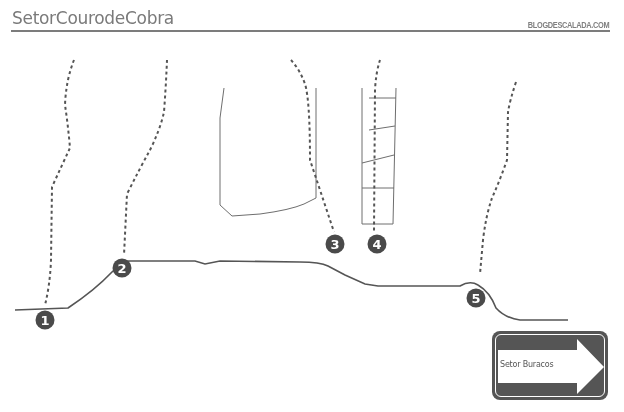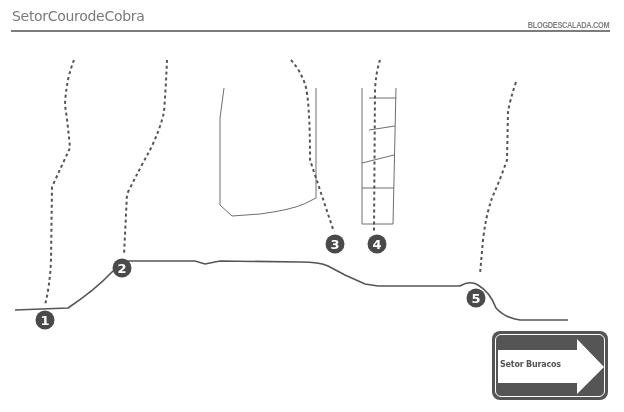--- a/index.html
+++ b/index.html
@@ -1,25 +1,25 @@
 <!DOCTYPE html>
 <html><head>
   <meta charset="utf-8">
   <style>
     html, body { margin: 0; padding: 0; background: #ffffff; }
     body { width: 624px; height: 412px; position: relative; overflow: hidden; font-family: "Liberation Sans", sans-serif; }
     .header { position: absolute; left: 0; top: 0; width: 624px; height: 40px; }
-    .title { position: absolute; left: 12px; top: 8px; font-family: "DejaVu Sans", sans-serif; font-size: 14px; color: #7a7a7a; letter-spacing: -0.3px; }
+    .title { position: absolute; left: 12px; top: 8px; font-family: "DejaVu Sans", sans-serif; font-size: 17px; color: #7a7a7a; letter-spacing: -0.3px; }
     .rule { position: absolute; left: 11px; top: 30px; width: 599px; height: 2px; background: #7c7c7c; }
     .site { position: absolute; right: 15px; top: 20px; font-family: "Liberation Sans Narrow", "Liberation Sans", sans-serif; font-size: 9px; font-weight: bold; color: #808080; letter-spacing: -0.4px; transform: scaleX(0.82); transform-origin: right center; }
     svg.topo { position: absolute; left: 0; top: 0; }
     .sign { position: absolute; left: 492px; top: 331px; width: 116px; height: 69px; border-radius: 8px; background: #555555; cursor: pointer; }
     .sign-inner { position: absolute; left: 3px; top: 3px; right: 3px; bottom: 3px; border: 1.5px solid #ffffff; border-radius: 6px; }
     .sign svg { position: absolute; left: 0; top: 0; }
-    .sign-label { position: absolute; left: 8px; top: 29px; font-family: "DejaVu Sans", sans-serif; font-weight: bold; font-size: 8px; color: #555555; letter-spacing: -0.2px; }
+    .sign-label { position: absolute; left: 8px; top: 29px; font-family: "DejaVu Sans", sans-serif; font-weight: normal; font-size: 8px; color: #555555; letter-spacing: -0.2px; }
   </style>
 </head>
 <body>
 
 <div class="header">
   <div class="title">SetorCourodeCobra</div>
   <div class="site">BLOGDESCALADA.COM</div>
   <div class="rule"></div>
 </div>
 

